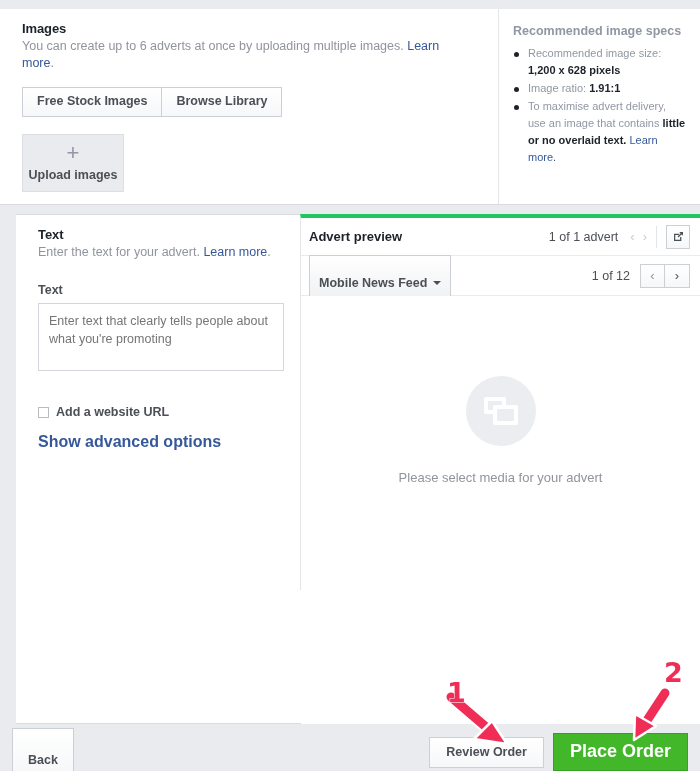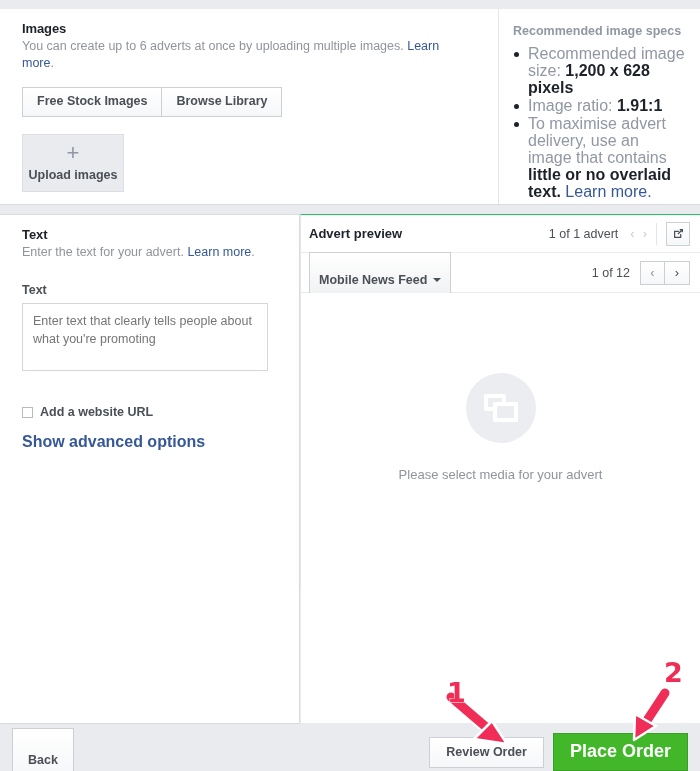--- a/index.html
+++ b/index.html
@@ -116,40 +116,40 @@
     font-weight: bold;
     color: #9197a3;
     line-height: 16px;
   }
   .specs ul {
     list-style: none;
     margin-top: 6px;
   }
   .specs li {
     position: relative;
-    font-size: 16px;
+    font-size: 11px;
     color: #9197a3;
     line-height: 17px;
     padding-left: 15px;
     margin-bottom: 1px;
   }
   .specs li::before {
     content: "";
     position: absolute;
     left: 1px; top: 7px;
     width: 5px; height: 5px;
     border-radius: 50%;
     background: #1d2129;
   }
   .specs b { color: #1d2129; }
 
   
   .text-card {
     position: absolute;
-    left: 0; top: 205px;
+    left: 16px; top: 205px;
     width: 300px;
     height: 510px;
     border-left: none;
     border-top: 1px solid #d9dbe0;
     padding: 12px 4px 0 22px;
   }
 
   .field-label {
     font-size: 12.5px;
     font-weight: bold;
@@ -200,21 +200,21 @@
     cursor: pointer;
   }
 
   
   .preview-card {
     position: absolute;
     left: 300px; top: 205px;
     width: 400px;
     height: 376px;
     background: #fff;
-    border-top: 1px solid #22c55e;
+    border-top: 4px solid #22c55e;
     border-left: 1px solid #e3e5e9;
   }
 
   .preview-head {
     height: 38px;
     display: flex;
     align-items: center;
     padding: 0 10px 0 8px;
     border-bottom: 1px solid #e9ebee;
   }

